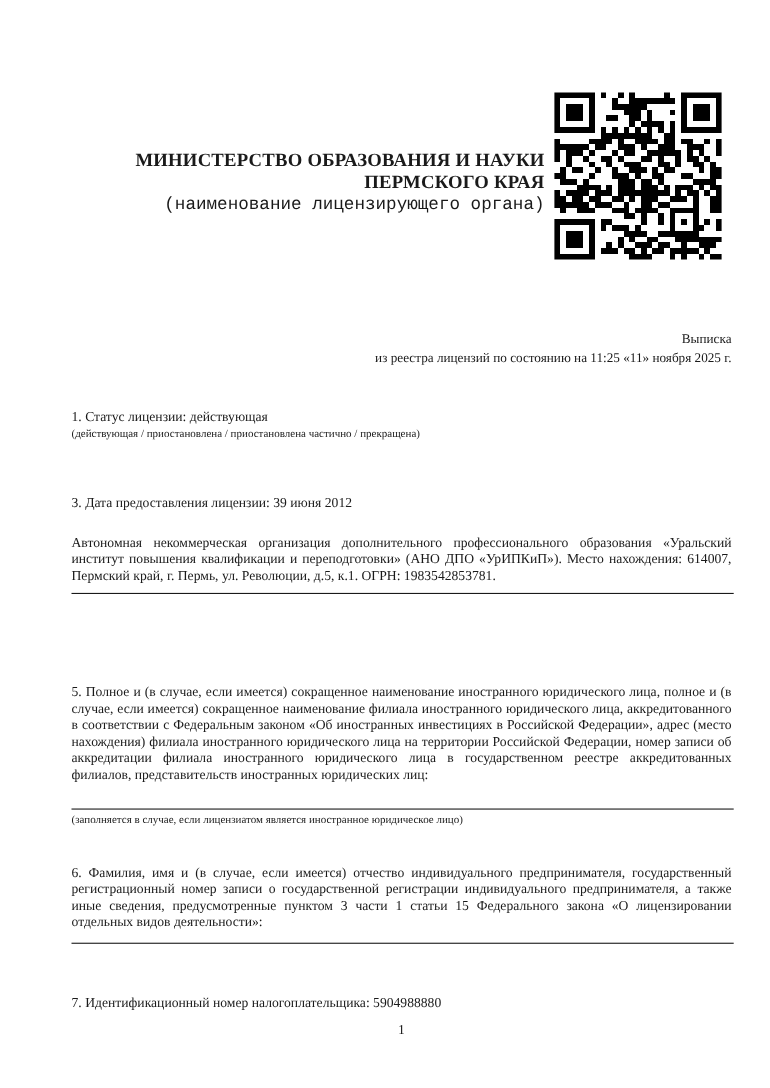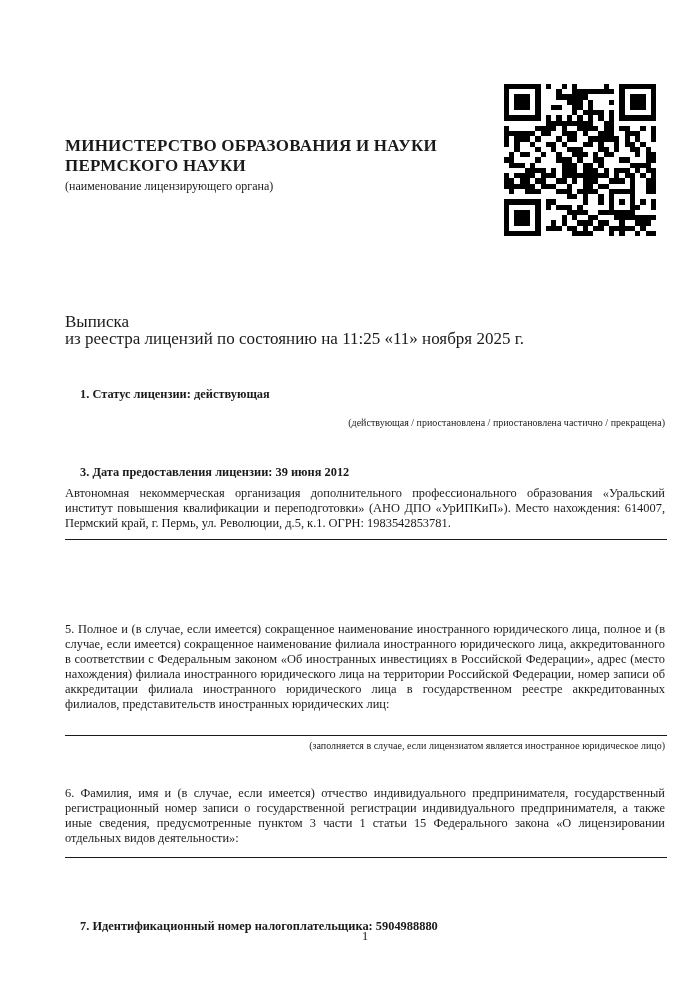--- a/index.html
+++ b/index.html
@@ -2,50 +2,50 @@
 <html><head>
 <meta charset="utf-8">
 <style>
   html,body{margin:0;padding:0;background:#ffffff;}
   .page{
     position:relative;width:700px;height:989px;background:#ffffff;
     font-family:"Liberation Serif","DejaVu Serif",serif;color:#1a1a1a;
     overflow:hidden;
   }
   
-  .ministry{position:absolute;left:65px;top:136px;width:430px;text-align:left;}
+  .ministry{position:absolute;left:65px;top:136px;width:430px;text-align:right;}
   .min-line{font-weight:700;font-size:17px;line-height:20px;letter-spacing:.2px;}
-  .min-sub{font-size:12px;line-height:12px;margin-top:4px;}
+  .min-sub{font-size:16px;line-height:12px;margin-top:4px;font-family:Liberation Mono, monospace;}
   .qr{position:absolute;left:504px;top:84px;width:152px;height:152px;}
   .qr svg{display:block;}
   
-  .doc-title{position:absolute;left:65px;top:314px;width:600px;text-align:left;
-    font-size:17px;line-height:16.5px;}
+  .doc-title{position:absolute;left:65px;top:300px;width:600px;text-align:right;
+    font-size:12px;line-height:16.5px;}
   
   .item{position:absolute;left:65px;width:600px;font-size:12.4px;line-height:15px;}
-  .line{margin:15px;font-weight:bold;}
+  .line{margin:0;}
   .para{margin:0;text-align:justify;}
-  .caption{margin:2px 0 0;font-size:10px;line-height:12px;text-align:right;}
+  .caption{margin:2px 0 0;font-size:10px;line-height:12px;text-align:left;}
   .rule{border-top:1.6px solid #1a1a1a;width:602px;margin-top:8px;height:0;}
   .b1{top:372px}.b2{top:420px}.b3{top:450px}.b4{top:486px}
   .b5{top:622px}.b6{top:786px}.b7{top:904px}
   .b5 .rule{margin-top:23px;}
   .b6 .rule{margin-top:11px;}
   .b4 .caption,.b5 .caption,.b6 .caption{margin-top:4px;}
   .pagenum{position:absolute;left:65px;top:929px;width:600px;text-align:center;
     font-size:12.4px;line-height:15px;}
 </style>
 </head>
 <body>
 
 <div class="page">
 
   <div class="ministry">
     <div class="min-line">МИНИСТЕРСТВО ОБРАЗОВАНИЯ И НАУКИ</div>
-    <div class="min-line">ПЕРМСКОГО НАУКИ</div>
+    <div class="min-line">ПЕРМСКОГО КРАЯ</div>
     <div class="min-sub">(наименование лицензирующего органа)</div>
   </div>
 
   <div class="qr" id="qr">
       <svg viewBox="0 0 29 29" width="152" height="152" shape-rendering="crispEdges" xmlns="http://www.w3.org/2000/svg">
         <rect x="0" y="0" width="29" height="29" fill="#ffffff"></rect>
         <rect x="0" y="0" width="1" height="1" fill="#000000"></rect>
         <rect x="1" y="0" width="1" height="1" fill="#000000"></rect>
         <rect x="2" y="0" width="1" height="1" fill="#000000"></rect>
         <rect x="3" y="0" width="1" height="1" fill="#000000"></rect>

